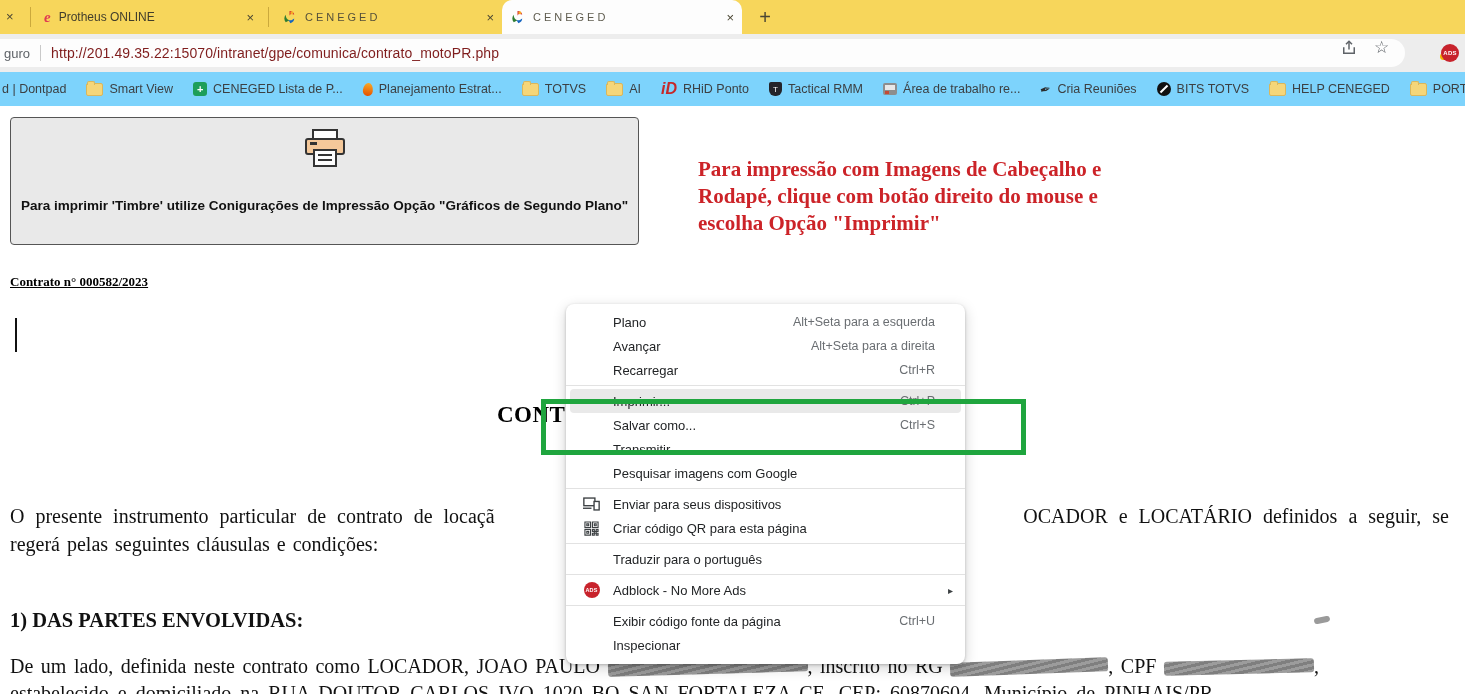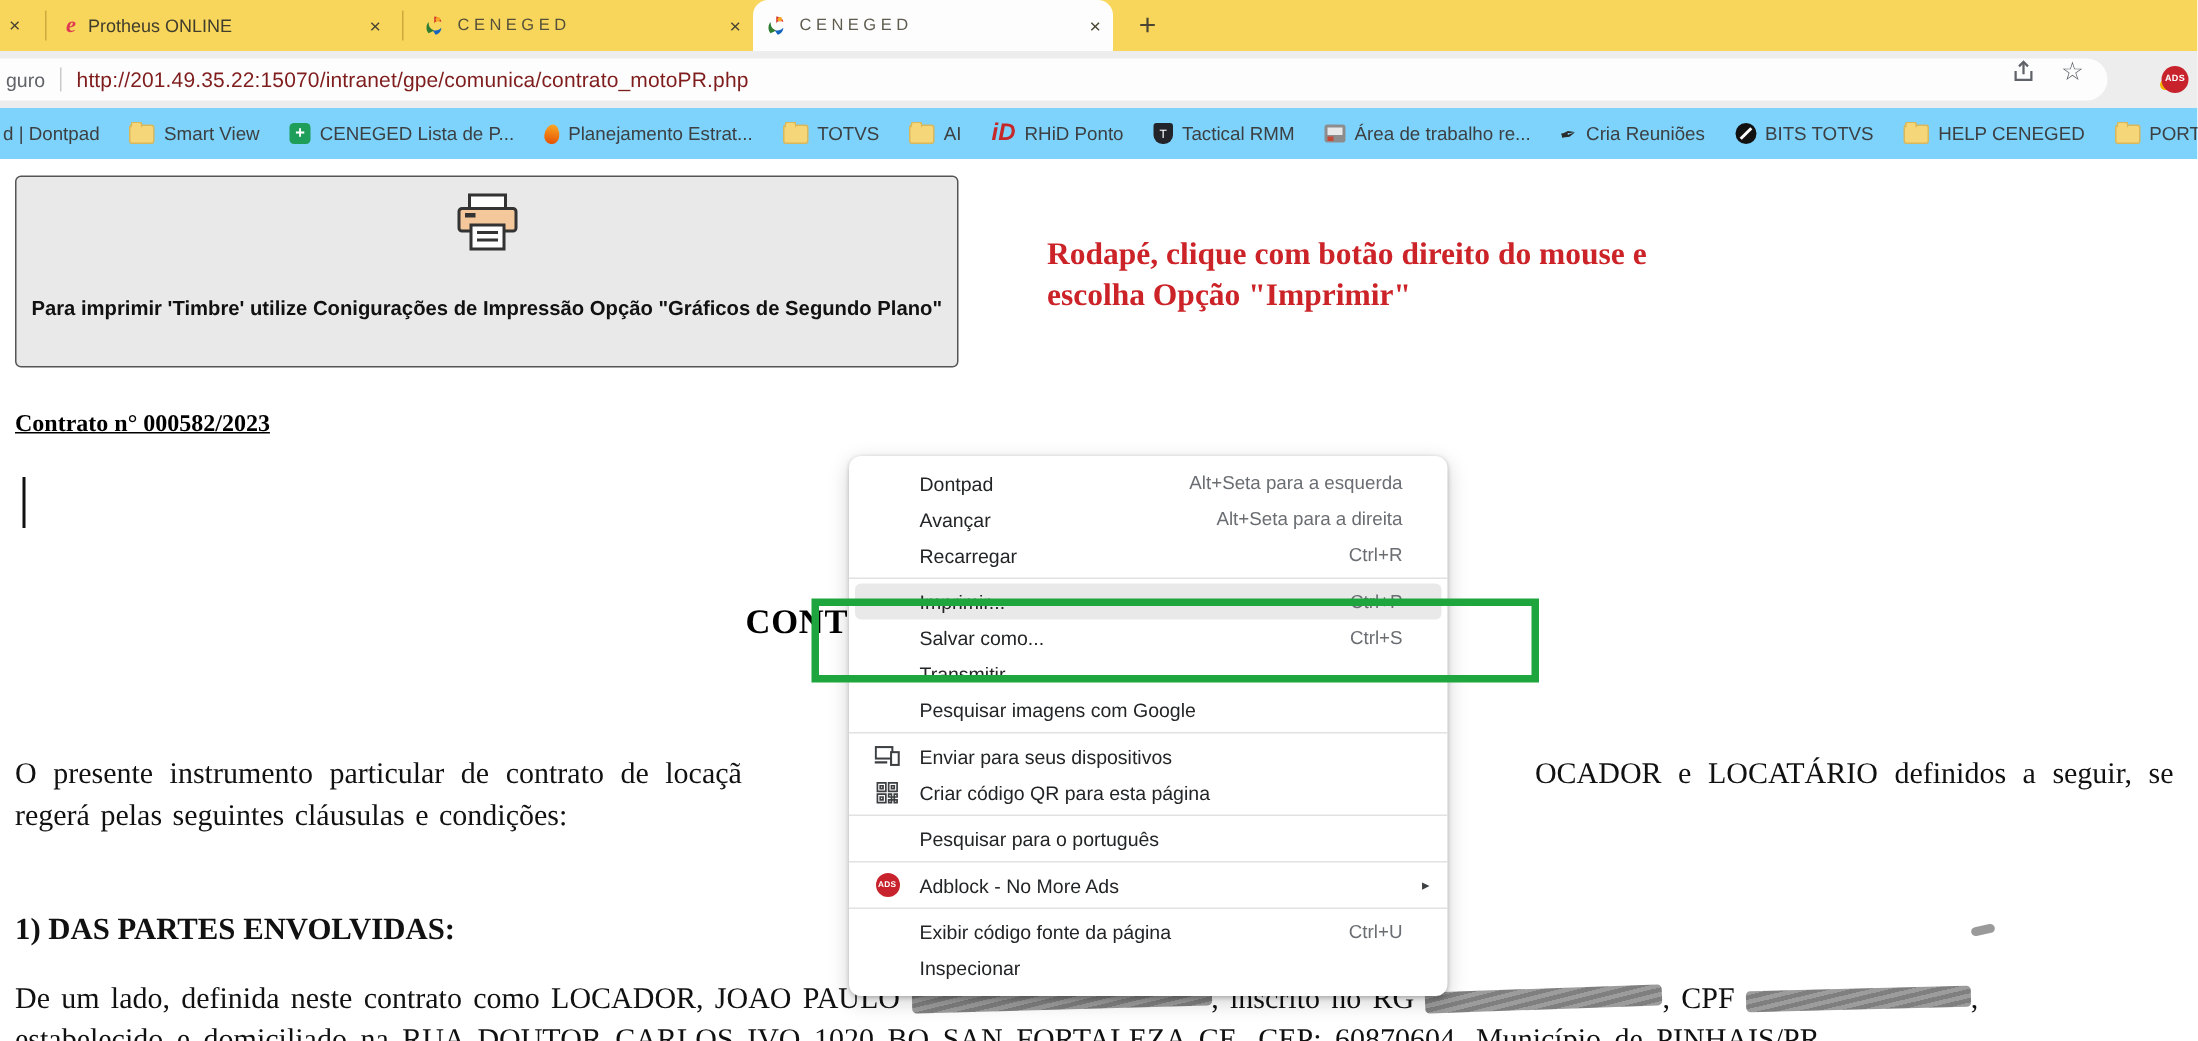--- a/index.html
+++ b/index.html
@@ -42,21 +42,21 @@
   .ic-mon::before{content:"";position:absolute;left:2px;bottom:1px;width:4px;height:3px;background:#C34A36;}
   .ic-feather{font-size:13px;color:#2b2b2b;transform:rotate(-15deg);}
   .ic-bits{width:14px;height:14px;background:#111;border-radius:50%;position:relative;}
   .ic-bits::after{content:"";position:absolute;left:2px;top:6px;width:10px;height:2px;background:#fff;transform:rotate(-45deg);}
   
   .pagearea{position:absolute;top:106px;left:0;width:1465px;height:588px;background:#fff;font-family:"Liberation Serif",serif;color:#111;}
   .printbox{position:absolute;left:10px;top:11px;width:627px;height:126px;background:#E9E9E9;border:1px solid #555;border-radius:4px;}
   .printbox .picon{position:absolute;left:50%;top:10px;transform:translateX(-50%);}
   .printbox .ptext{position:absolute;left:0;right:0;top:80px;text-align:center;font-family:"Liberation Sans",sans-serif;font-weight:bold;font-size:13.5px;color:#111;}
   .rednote{position:absolute;left:698px;top:50px;width:500px;font-weight:bold;font-size:21px;line-height:27px;color:#CC2328;}
-  .contract-no{position:absolute;left:10px;top:168px;font-size:16px;font-weight:bold;text-decoration:underline;color:#000;}
+  .contract-no{position:absolute;left:10px;top:168px;font-size:13px;font-weight:bold;text-decoration:underline;color:#000;}
   .caret{position:absolute;left:15px;top:212px;width:2px;height:34px;background:#111;}
   .cont-head{position:absolute;left:497px;top:296px;font-size:23px;font-weight:bold;letter-spacing:.5px;color:#000;}
   .para-l{position:absolute;left:10px;top:399px;font-size:20px;word-spacing:6px;white-space:nowrap;}
   .para-r{position:absolute;right:16px;top:399px;font-size:20px;word-spacing:6px;white-space:nowrap;}
   .para-2{position:absolute;left:10px;top:427px;font-size:20px;word-spacing:2px;white-space:nowrap;}
   .sec-head{position:absolute;left:10px;top:503px;font-size:20.5px;font-weight:bold;}
   .party-1{position:absolute;left:10px;top:549px;width:1450px;font-size:20px;word-spacing:2.5px;white-space:nowrap;overflow:hidden;}
   .party-2{position:absolute;left:10px;top:576px;width:1450px;font-size:20px;word-spacing:4px;white-space:nowrap;overflow:hidden;}
   .scrib{display:inline-block;height:14px;border-radius:3px;vertical-align:-1px;
     background:repeating-linear-gradient(-12deg,#9C9C9C 0 3px,#7F7F7F 3px 6px);}
@@ -215,20 +215,21 @@
         <rect x="8" y="14" width="7" height="3" fill="#333"></rect>
         <rect x="12" y="22" width="22" height="16" fill="#FDFDFD" stroke="#333" stroke-width="2"></rect>
         <line x1="16" y1="27" x2="30" y2="27" stroke="#333" stroke-width="2"></line>
         <line x1="16" y1="32" x2="30" y2="32" stroke="#333" stroke-width="2"></line>
       </svg>
     </span>
     <div class="ptext">Para imprimir 'Timbre' utilize Conigurações de Impressão Opção "Gráficos de Segundo Plano"</div>
   </div>
 
   <div class="rednote">
+    <div>Para impressão com Imagens de Cabeçalho e</div>
     <div>Rodapé, clique com botão direito do mouse e</div>
     <div>escolha Opção "Imprimir"</div>
   </div>
 
   <div class="contract-no">Contrato n° 000582/2023</div>
   <div class="caret"></div>
 
   <div class="cont-head">CONT</div>
 
   <div class="para-l">O presente instrumento particular de contrato de locaçã</div>
@@ -238,21 +239,21 @@
   <div class="sec-head">1) DAS PARTES ENVOLVIDAS:</div>
 
   <div class="graydash"></div>
 
   <div class="party-1"><span>De um lado, definida neste contrato como LOCADOR, JOAO PAULO </span><span class="scrib s1"></span><span>, inscrito no RG </span><span class="scrib s2"></span><span>, CPF </span><span class="scrib s3"></span><span>,</span></div>
   <div class="party-2">estabelecido e domiciliado na RUA DOUTOR CARLOS IVO 1020 BQ SAN FORTALEZA CE, CEP: 60870604, Município de PINHAIS/PR</div>
 </div>
 
 <div class="ctx">
   <div class="mi">
-    <span class="ml">Dontpad</span>
+    <span class="ml">Plano</span>
       <span class="ms">Alt+Seta para a esquerda</span>
   </div>
   <div class="mi">
     <span class="ml">Avançar</span>
       <span class="ms">Alt+Seta para a direita</span>
   </div>
   <div class="mi">
     <span class="ml">Recarregar</span>
       <span class="ms">Ctrl+R</span>
   </div>
@@ -285,21 +286,21 @@
   <div class="mi">
     <span class="mic">
       <svg width="15" height="15" viewBox="0 0 16 16" fill="#3c4043">
           <path d="M1 1h6v6H1zM3 3v2h2V3zM9 1h6v6H9zM11 3v2h2V3zM1 9h6v6H1zM3 11v2h2v-2zM9 9h2v2H9zM13 9h2v2h-2zM11 11h2v2h-2zM9 13h2v2H9zM13 13h2v2h-2z" fill="none" stroke="#3c4043" stroke-width="1.2"></path>
         </svg>
     </span>
     <span class="ml">Criar código QR para esta página</span>
   </div>
   <div class="msep"></div>
   <div class="mi">
-    <span class="ml">Pesquisar para o português</span>
+    <span class="ml">Traduzir para o português</span>
   </div>
   <div class="msep"></div>
   <div class="mi">
     <span class="mic">
         <span class="ads-badge">ADS</span>
       </span>
     <span class="ml">Adblock - No More Ads</span>
     <span class="arrow">▸</span>
   </div>
   <div class="msep"></div>

